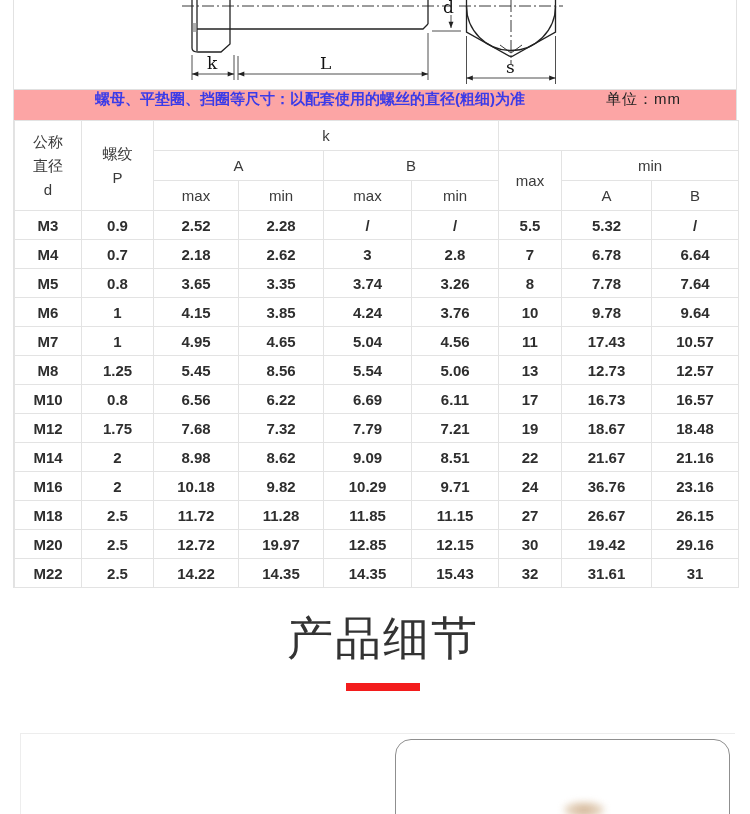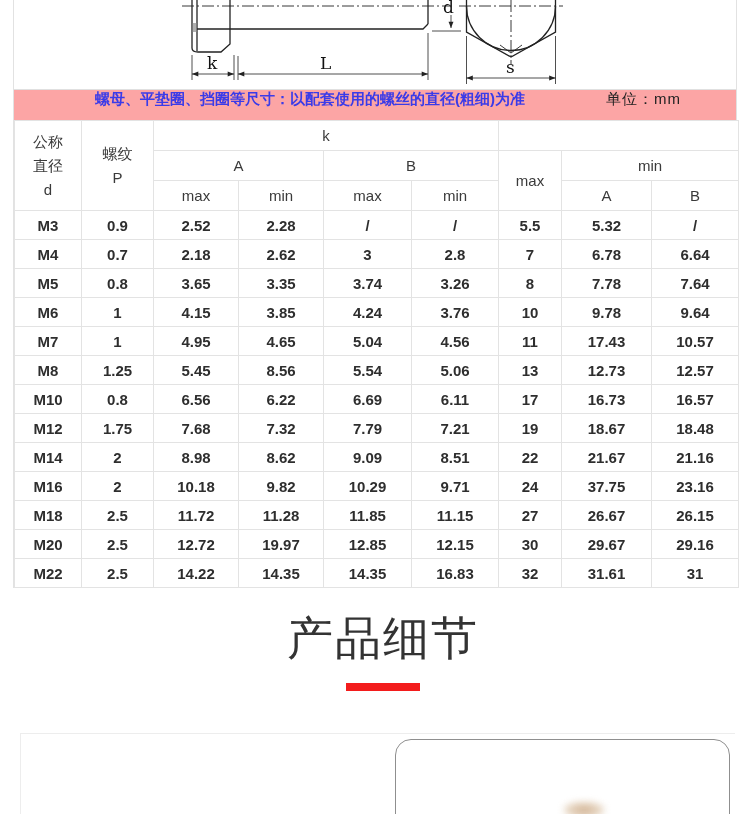--- a/index.html
+++ b/index.html
@@ -258,21 +258,21 @@
             <td>21.16</td>
           </tr>
           <tr>
             <td>M16</td>
             <td>2</td>
             <td>10.18</td>
             <td>9.82</td>
             <td>10.29</td>
             <td>9.71</td>
             <td>24</td>
-            <td>37.75</td>
+            <td>36.76</td>
             <td>23.16</td>
           </tr>
           <tr>
             <td>M18</td>
             <td>2.5</td>
             <td>11.72</td>
             <td>11.28</td>
             <td>11.85</td>
             <td>11.15</td>
             <td>27</td>
@@ -280,30 +280,30 @@
             <td>26.15</td>
           </tr>
           <tr>
             <td>M20</td>
             <td>2.5</td>
             <td>12.72</td>
             <td>19.97</td>
             <td>12.85</td>
             <td>12.15</td>
             <td>30</td>
-            <td>29.67</td>
+            <td>19.42</td>
             <td>29.16</td>
           </tr>
           <tr>
             <td>M22</td>
             <td>2.5</td>
             <td>14.22</td>
             <td>14.35</td>
             <td>14.35</td>
-            <td>16.83</td>
+            <td>15.43</td>
             <td>32</td>
             <td>31.61</td>
             <td>31</td>
           </tr>
         </tbody>
     </table>
   </div>
 
   <div class="details-header">
     <div class="details-title">产品细节</div>

